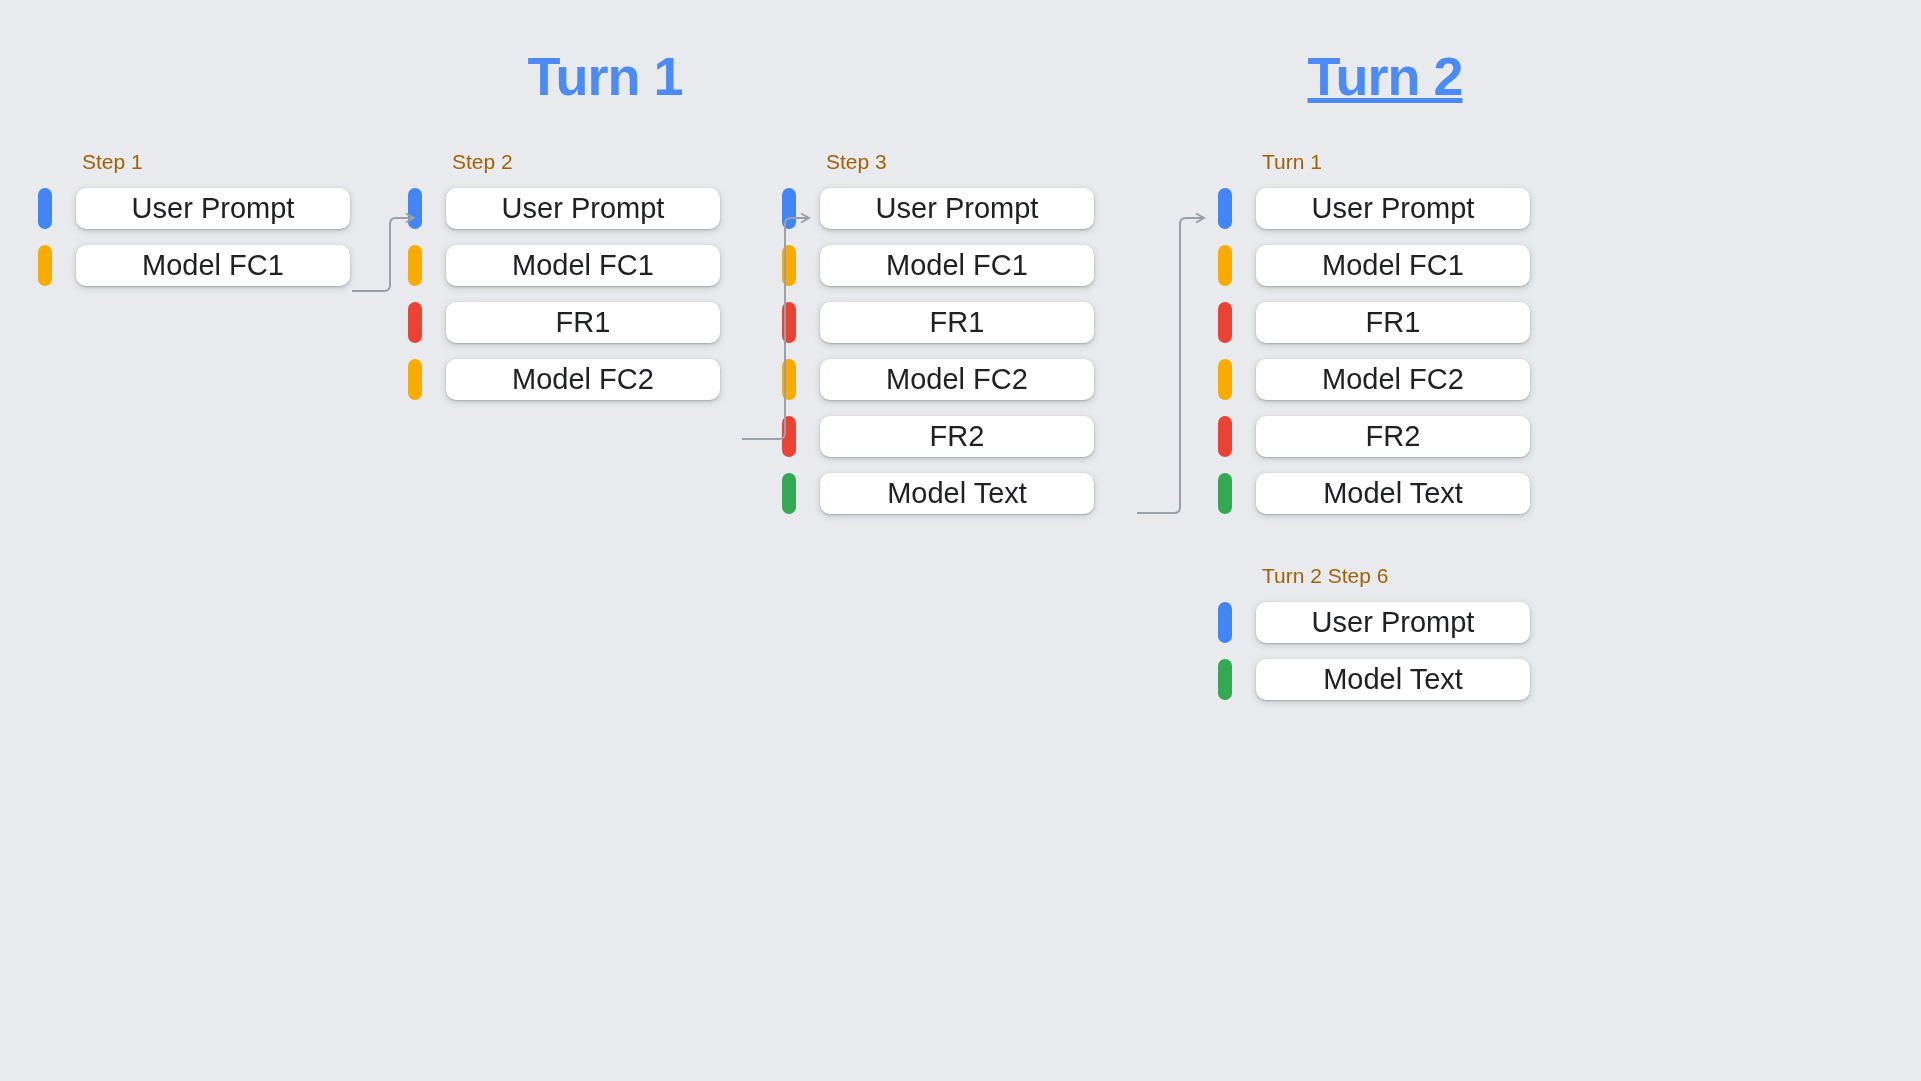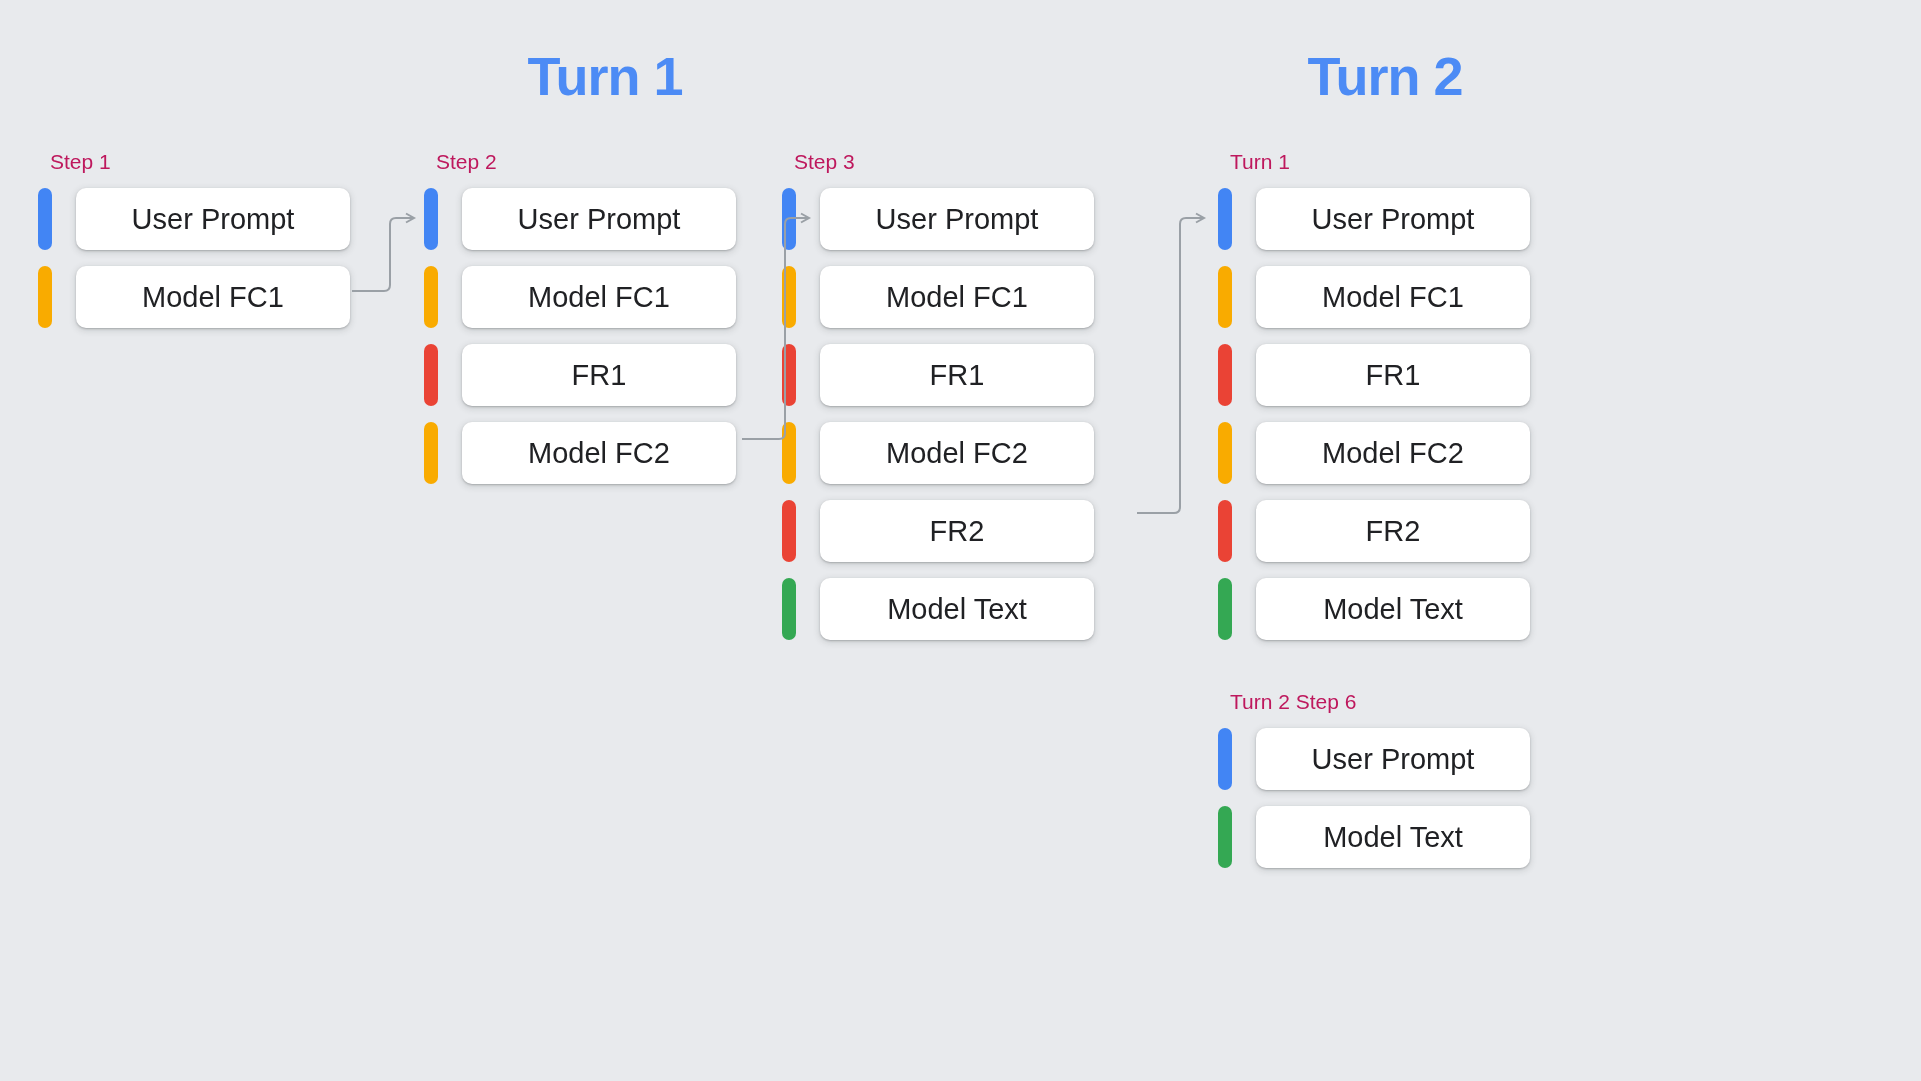--- a/index.html
+++ b/index.html
@@ -25,40 +25,40 @@
   }
   #heading-turn1 { left: 455px; }
   #heading-turn2 { left: 1235px; }
 
   .column {
     position: absolute;
     top: 150px;
     width: 312px;
   }
   #col-step1 { left: 38px; }
-  #col-step2 { left: 424px; }
+  #col-step2 { left: 408px; }
   #col-step3 { left: 782px; }
   #col-turn1 { left: 1218px; }
 
   .step-label {
     font-size: 21px;
     font-weight: 500;
-    color: #be185d;
-    margin: 0 0 14px 12px;
+    color: #a16207;
+    margin: 0 0 14px 44px;
     line-height: 24px;
   }
   .rows {
     display: flex;
     flex-direction: column;
     gap: 16px;
   }
   .row {
     display: flex;
     gap: 24px;
-    height: 62px;
+    height: 41px;
   }
   .bar {
     width: 14px;
     border-radius: 7px;
     flex: 0 0 14px;
   }
   .card {
     flex: 1;
     background: #ffffff;
     border-radius: 10px;
@@ -81,21 +81,21 @@
   #arrow-layer path.arrow {
     fill: none;
     stroke: #9aa0a6;
     stroke-width: 2;
   }
 </style>
 </head>
 <body style="background-color: rgb(232, 234, 237);">
 
 <div class="heading" id="heading-turn1" style="color: rgb(76, 139, 245);">Turn 1</div>
-<div class="heading" id="heading-turn2" style="color: rgb(76, 139, 245);">Turn 2</div>
+<div class="heading" id="heading-turn2" style="color: rgb(76, 139, 245); text-decoration: underline;">Turn 2</div>
 
 <div class="column" id="col-step1">
   <div class="step-label">Step 1</div>
   <div class="rows">
     <div class="row">
       <span class="bar" style="background-color: rgb(66, 133, 244);"></span>
       <div class="card">
         <span>User Prompt</span>
       </div>
     </div>

